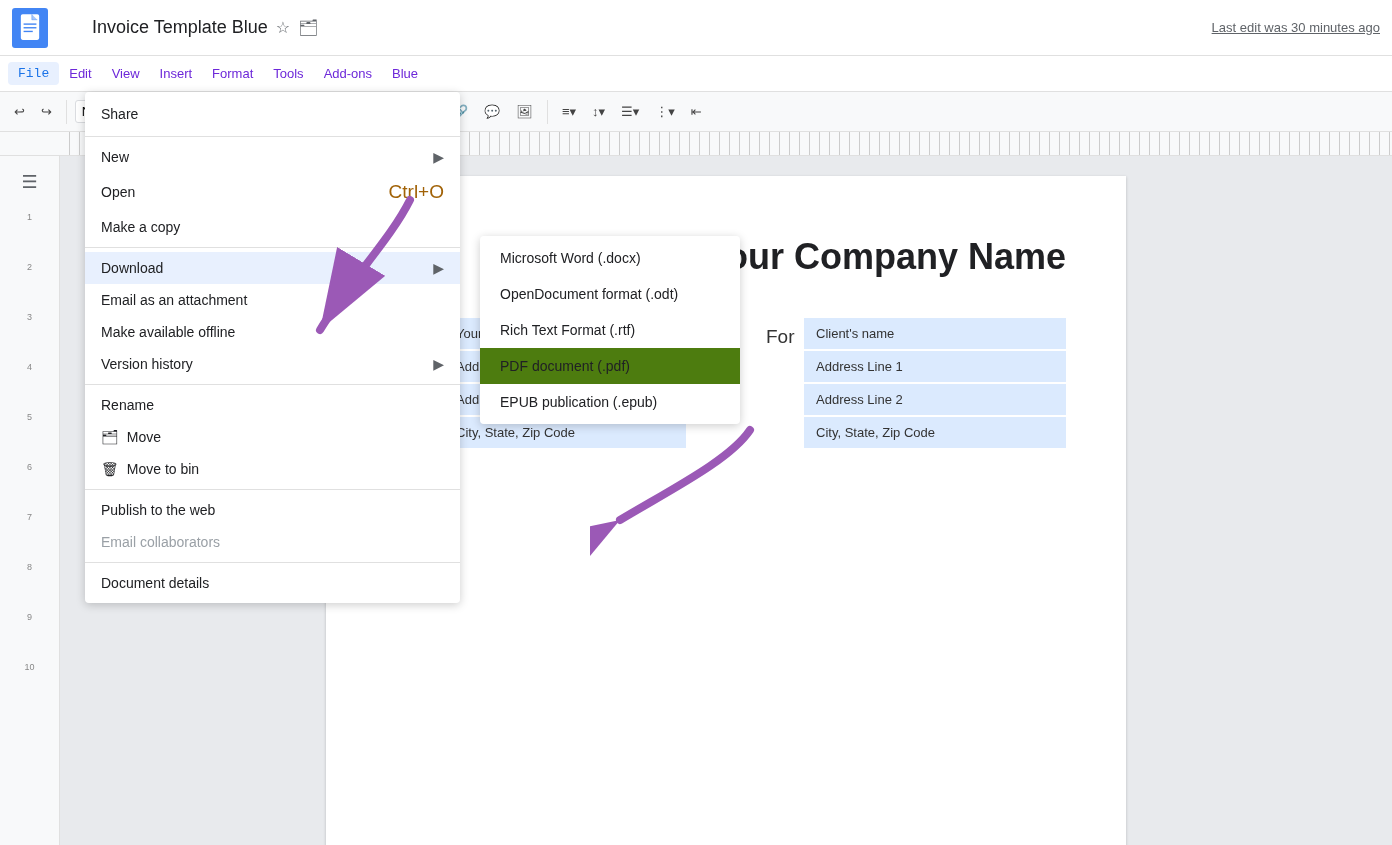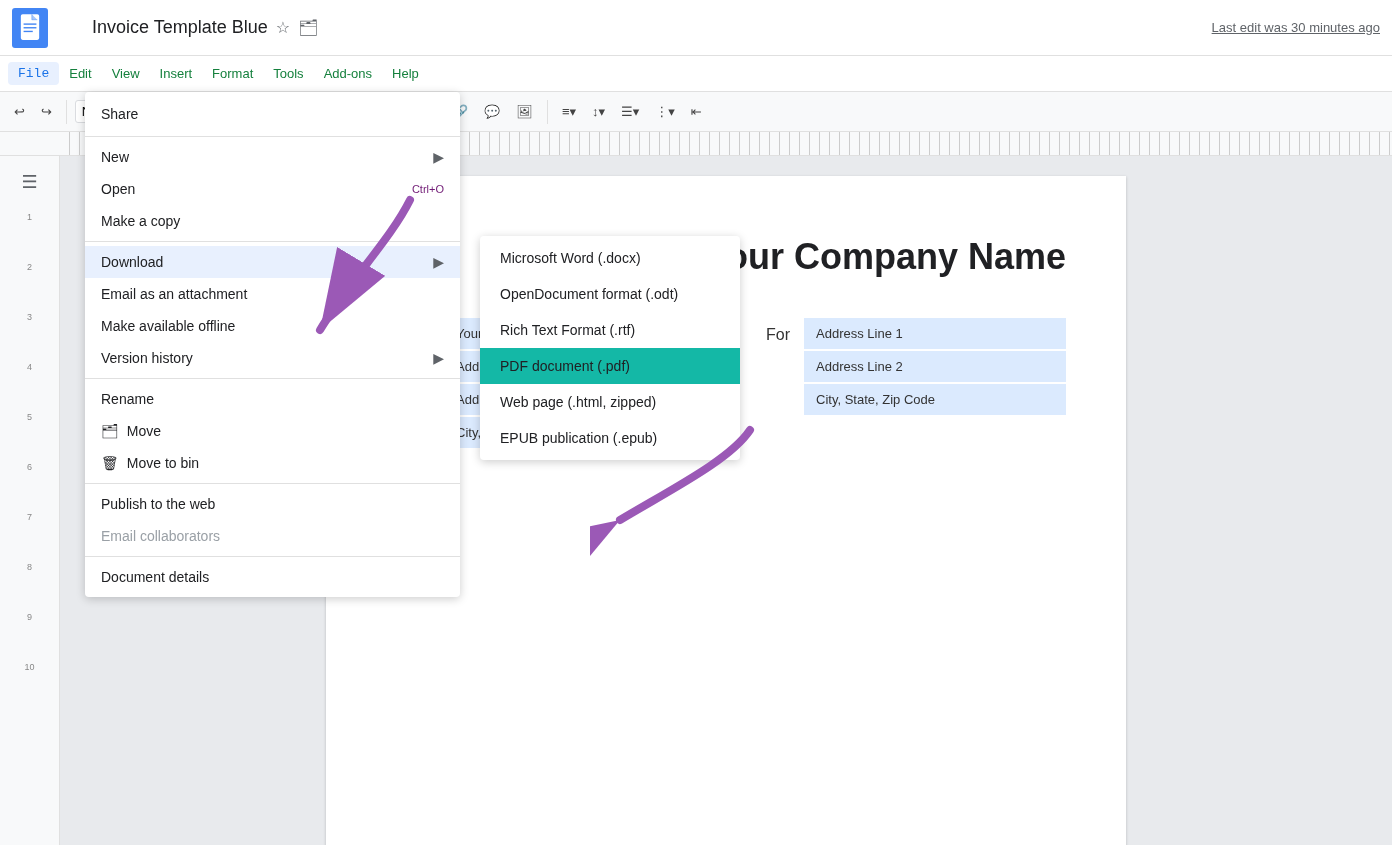--- a/index.html
+++ b/index.html
@@ -17,21 +17,21 @@
     .app-icon svg { width: 22px; height: 28px; }
     .title-area { display: flex; flex-direction: column; }
     .last-edit { color: #5f6368; font-size: 13px; margin-left: auto; text-decoration: underline; cursor: pointer; }
 
     
     .menu-bar {
       display: flex; align-items: center; padding: 0 8px; background: white;
       height: 36px; border-bottom: 1px solid #e0e0e0;
     }
     .menu-item {
-      padding: 4px 10px; font-size: 13px; color: #15803d; cursor: pointer;
+      padding: 4px 10px; font-size: 13px; color: #6d28d9; cursor: pointer;
       border-radius: 4px; white-space: nowrap;
     }
     .menu-item.active { background: #e8f0fe; color: #1a73e8; font-family: Liberation Mono, monospace; }
 
     
     .toolbar {
       display: flex; align-items: center; padding: 4px 8px; background: #f8f9fa;
       height: 40px; border-bottom: 1px solid #e0e0e0; gap: 4px; overflow: hidden;
     }
     .toolbar-btn {
@@ -100,35 +100,35 @@
       position: absolute; top: 92px; left: 85px; width: 375px; background: white;
       box-shadow: 0 2px 10px rgba(0,0,0,0.2); border-radius: 4px; z-index: 20;
       padding: 4px 0;
     }
     .menu-divider { height: 1px; background: #e0e0e0; margin: 4px 0; }
     .file-menu-item {
       display: flex; align-items: center; padding: 8px 16px; cursor: pointer;
       font-size: 14px; color: #202124; position: relative;
     }
     .file-menu-item.disabled { color: #9aa0a6; cursor: default; }
-    .file-menu-item .shortcut { margin-left: auto; color: #701a75; font-size: 11px; }
+    .file-menu-item .shortcut { margin-left: auto; color: #a16207; font-size: 19px; }
     .file-menu-item .arrow { margin-left: auto; color: #5f6368; }
 
     .share-item { padding: 10px 16px; font-size: 14px; font-weight: 500; color: #202124; cursor: pointer; }
 
     
     .download-submenu {
       position: absolute; top: 236px; left: 480px; width: 260px; background: white;
       box-shadow: 0 2px 10px rgba(0,0,0,0.2); border-radius: 4px; z-index: 30;
       padding: 4px 0;
     }
     .download-menu-item {
       padding: 10px 20px; cursor: pointer; font-size: 14px; color: #202124;
     }
-    .download-menu-item.highlighted { background: #14b8a6; }
+    .download-menu-item.highlighted { background: #4d7c0f; }
 
     
     .arrow-1 {
       position: absolute; top: 180px; left: 270px; z-index: 40;
       width: 200px; height: 180px; pointer-events: none;
     }
     .arrow-2 {
       position: absolute; top: 380px; left: 570px; z-index: 40;
       width: 200px; height: 160px; pointer-events: none;
     }
@@ -158,21 +158,21 @@
 </div>
 
 <div class="menu-bar">
   <div class="menu-item active">File</div>
   <div class="menu-item">Edit</div>
   <div class="menu-item">View</div>
   <div class="menu-item">Insert</div>
   <div class="menu-item">Format</div>
   <div class="menu-item">Tools</div>
   <div class="menu-item">Add-ons</div>
-  <div class="menu-item">Help</div>
+  <div class="menu-item">Blue</div>
 </div>
 
 <div class="toolbar">
   <button class="toolbar-btn">↩</button>
   <button class="toolbar-btn">↪</button>
   <div class="toolbar-separator"></div>
   <div class="toolbar-select">
     <span>Normal text</span>
     <span>▾</span>
   </div>
@@ -238,22 +238,23 @@
             <div>
               <div class="address-cell">Your name</div>
               <div class="address-cell">Address Line 1</div>
               <div class="address-cell has-scroll">Address Line 2</div>
               <div class="address-cell">City, State, Zip Code</div>
             </div>
           </div>
         </div>
         <div>
           <div style="display:grid;grid-template-columns:30px 1fr;gap:8px;align-items:start;">
-            <span style="font-size:16px;color:#333;padding-top:8px;">For</span>
+            <span style="font-size:19px;color:#333;padding-top:8px;">For</span>
             <div>
+              <div class="address-cell">Client's name</div>
               <div class="address-cell">Address Line 1</div>
               <div class="address-cell">Address Line 2</div>
               <div class="address-cell">City, State, Zip Code</div>
             </div>
           </div>
         </div>
       </div>
     </div>
   </div>
 </div>
@@ -319,21 +320,20 @@
   <div class="file-menu-item">
     <span>Document details</span>
   </div>
 </div>
 
 <div class="download-submenu">
   <div class="download-menu-item">Microsoft Word (.docx)</div>
   <div class="download-menu-item">OpenDocument format (.odt)</div>
   <div class="download-menu-item">Rich Text Format (.rtf)</div>
   <div class="download-menu-item highlighted">PDF document (.pdf)</div>
-  <div class="download-menu-item">Web page (.html, zipped)</div>
   <div class="download-menu-item">EPUB publication (.epub)</div>
 </div>
 
 <svg class="arrow-1" viewBox="0 0 200 180" xmlns="http://www.w3.org/2000/svg">
   <defs>
     <marker id="arrowhead1" markerWidth="10" markerHeight="7" refX="10" refY="3.5" orient="auto">
       <polygon points="0 0, 10 3.5, 0 7" fill="#9b59b6"></polygon>
     </marker>
   </defs>
   <path d="M 140 20 C 120 60, 80 100, 50 150" stroke="#9b59b6" stroke-width="8" fill="none" marker-end="url(#arrowhead1)" stroke-linecap="round"></path>

